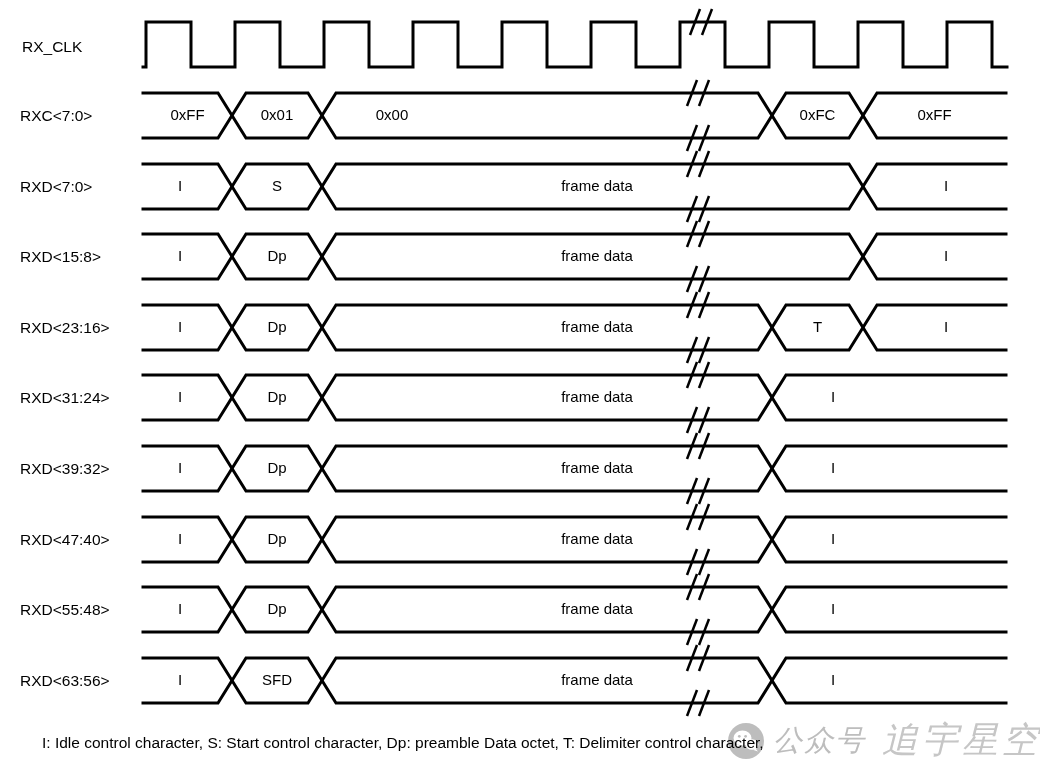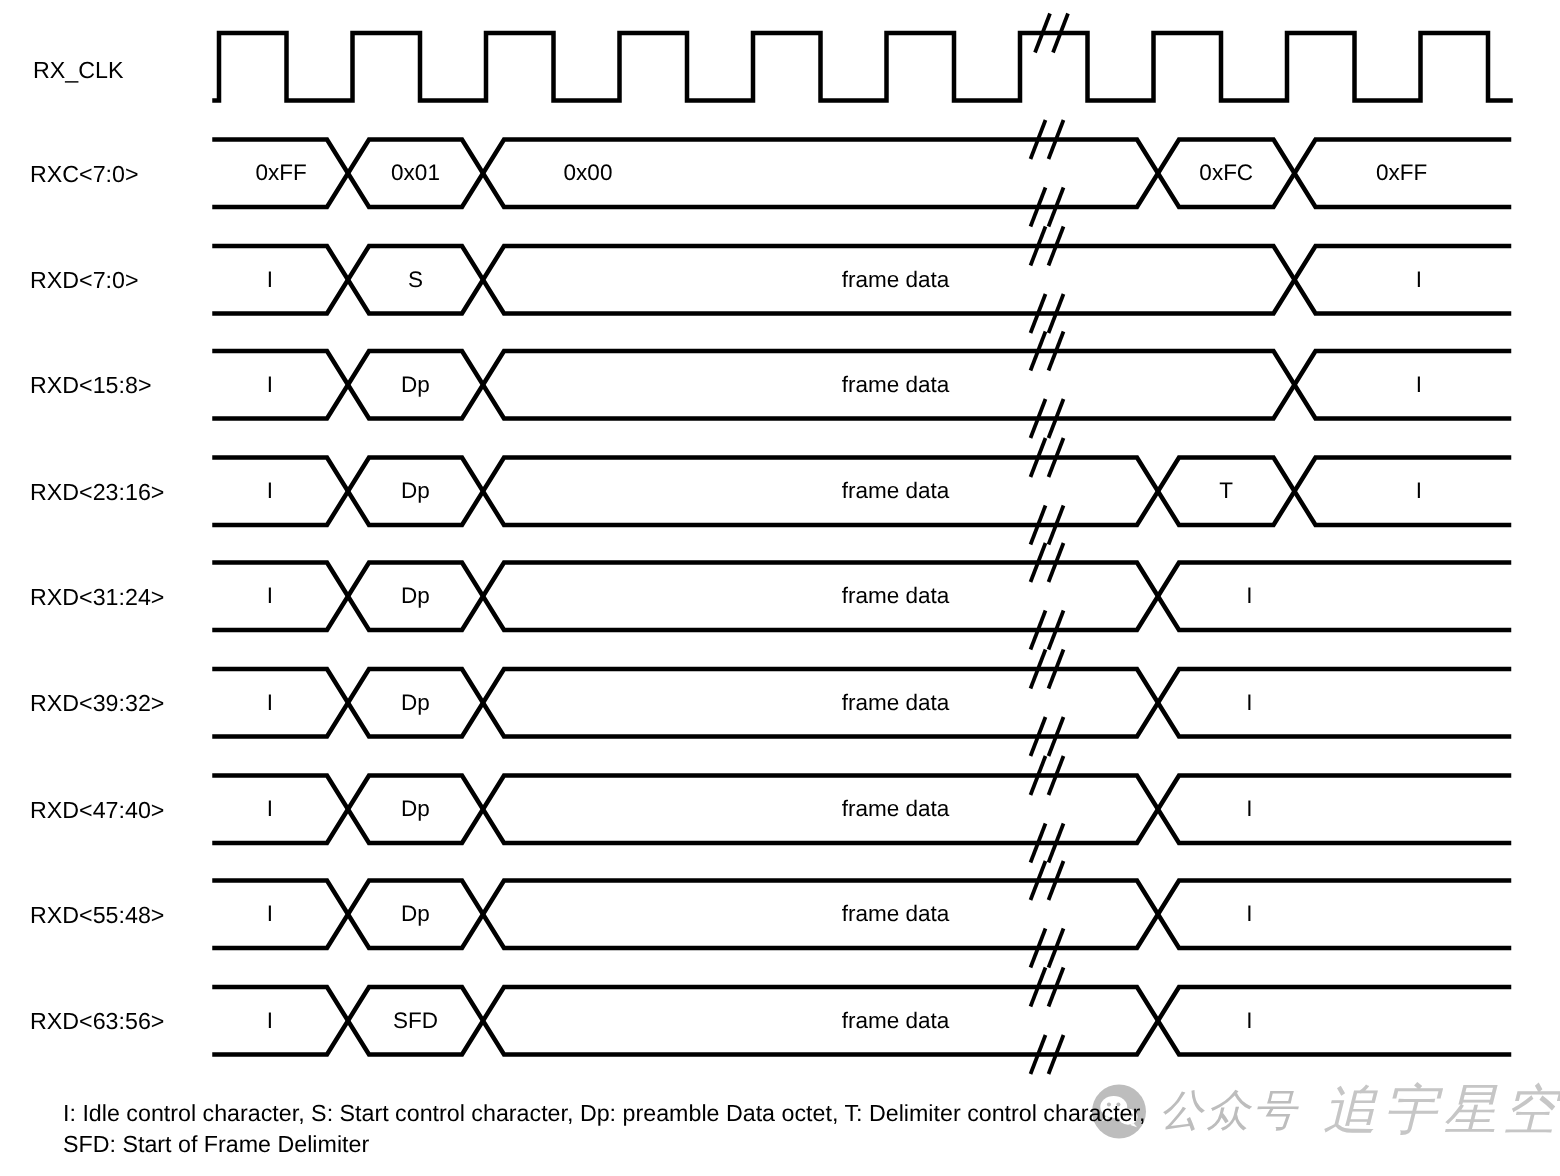--- a/index.html
+++ b/index.html
@@ -147,16 +147,15 @@
       <text x="597" y="685" font-size="15" text-anchor="middle">frame data</text>
       <line x1="687" y1="671" x2="697" y2="645" stroke="#000000" stroke-width="2.5"></line>
       <line x1="699" y1="671" x2="709" y2="645" stroke="#000000" stroke-width="2.5"></line>
       <line x1="687" y1="716" x2="697" y2="690" stroke="#000000" stroke-width="2.5"></line>
       <line x1="699" y1="716" x2="709" y2="690" stroke="#000000" stroke-width="2.5"></line>
       <text x="833" y="685" font-size="15" text-anchor="middle">I</text>
     </svg>
 
   <div class="footer">
     <div>I: Idle control character, S: Start control character, Dp: preamble Data octet, T: Delimiter control character,</div>
-    <div>SFD: Start of Frame Delimiter</div>
   </div>
 
 </div>
 
 </body></html>

